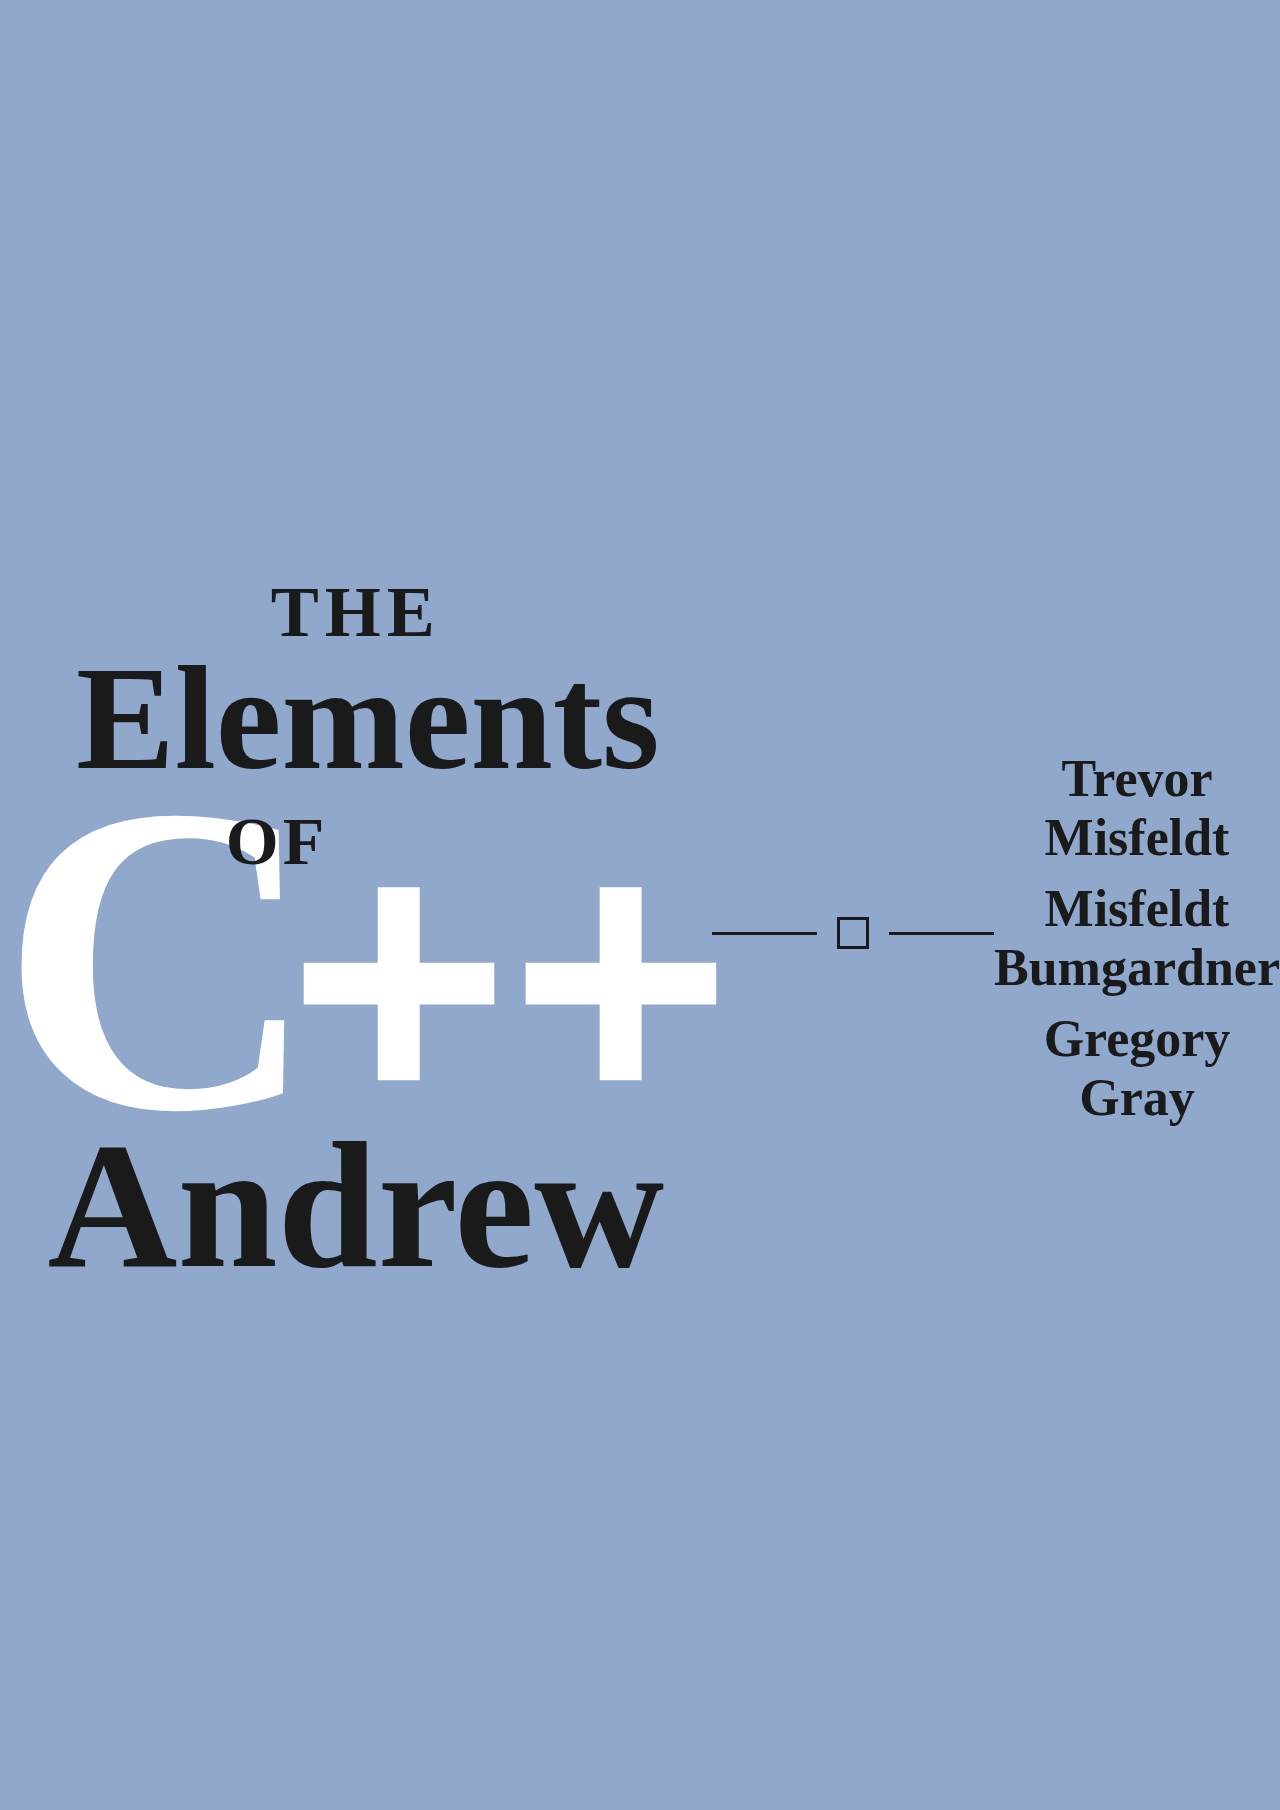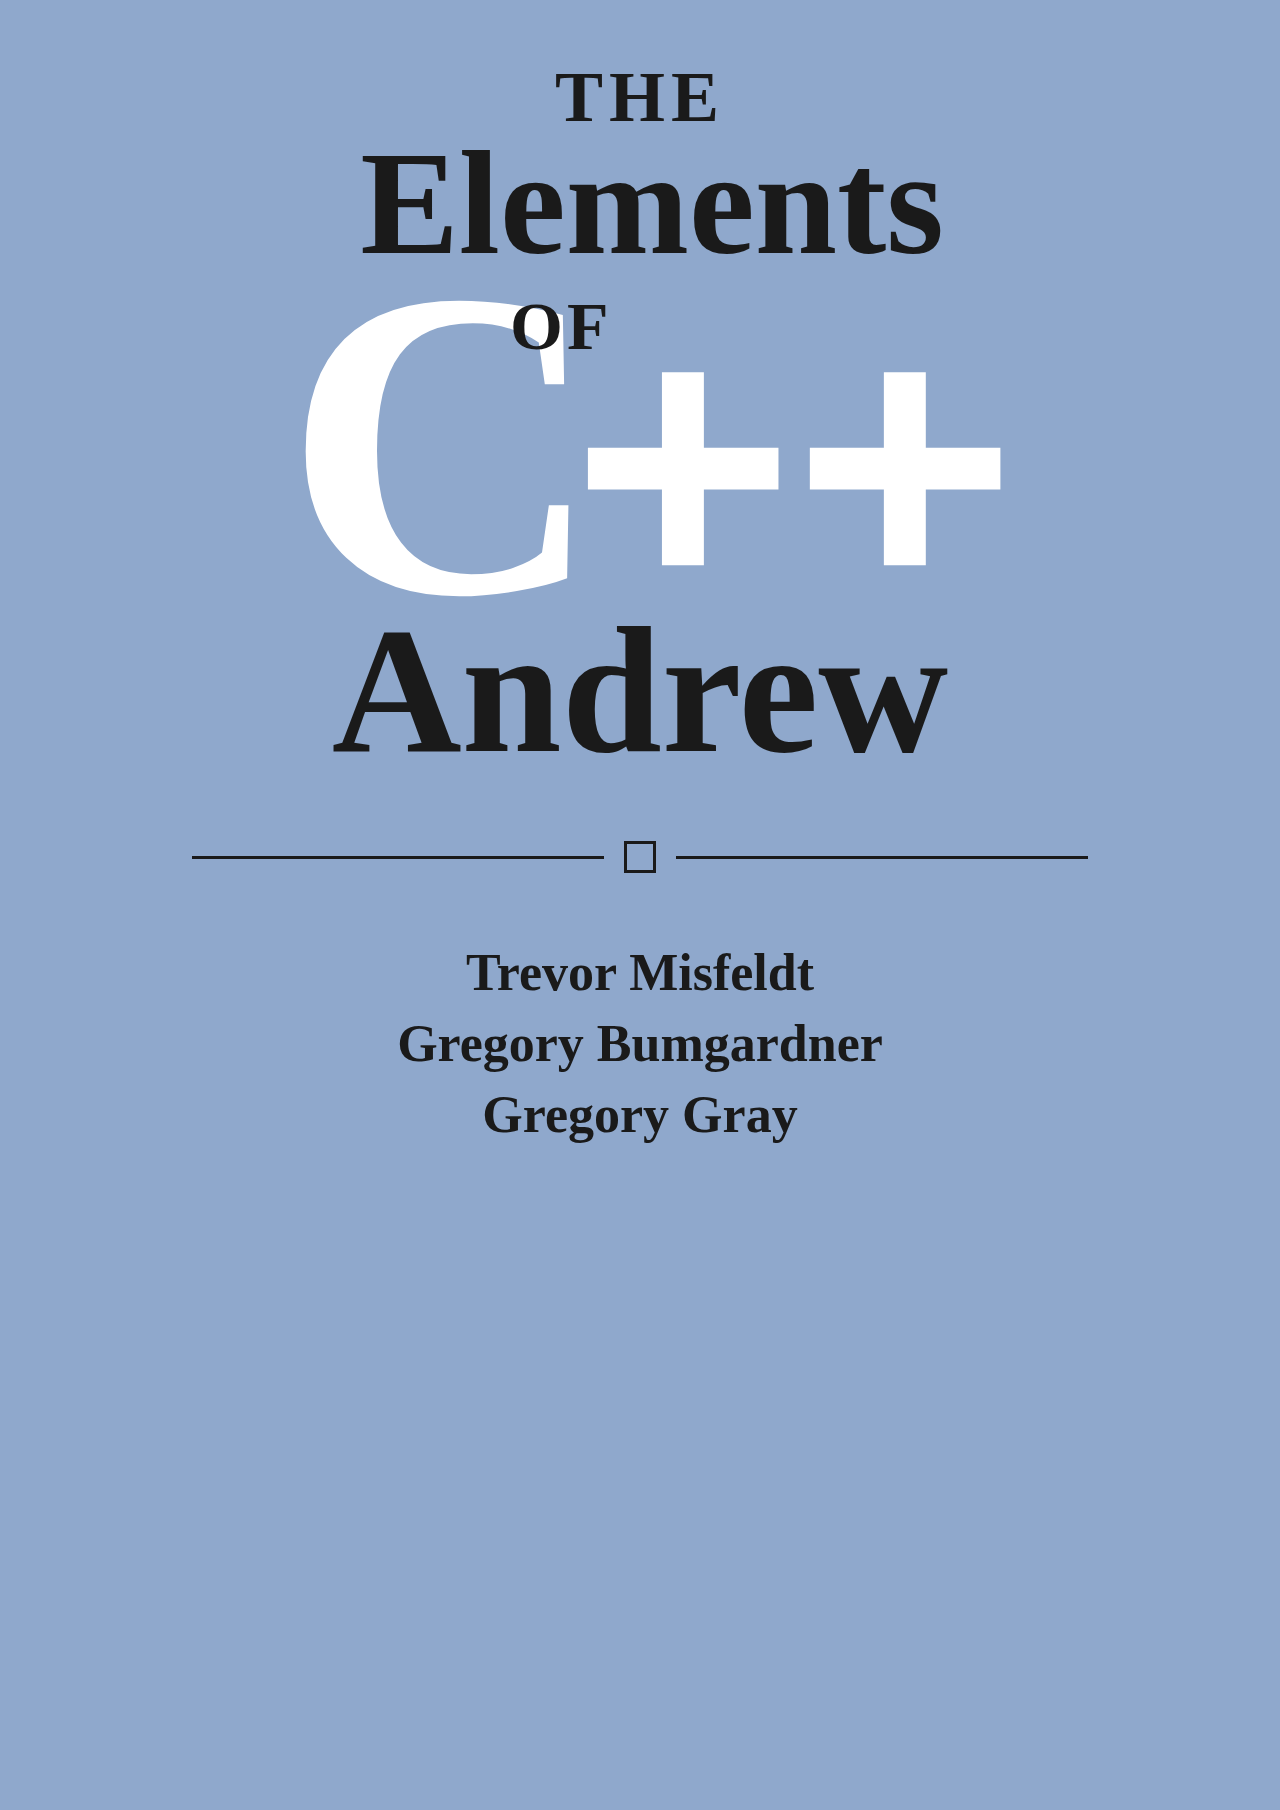--- a/index.html
+++ b/index.html
@@ -16,21 +16,21 @@
       justify-content: center;
       align-items: flex-start;
       overflow: hidden;
     }
 
     .book-cover {
       width: 1280px;
       height: 1810px;
       background-color: #8fa8cc;
       display: flex;
-      flex-direction: column;
+      flex-direction: row;
       align-items: center;
       justify-content: flex-start;
       padding-top: 56px;
     }
 
     .title-block {
       display: flex;
       flex-direction: column;
       align-items: center;
       width: 100%;
@@ -190,17 +190,17 @@
   </div>
 
   <div class="divider-section">
     <div class="divider-line"></div>
     <div class="divider-diamond"></div>
     <div class="divider-line"></div>
   </div>
 
   <div class="authors-block">
     <div class="author-name">Trevor Misfeldt</div>
-    <div class="author-name">Gregory Bumgardner</div>
+    <div class="author-name">Misfeldt Bumgardner</div>
     <div class="author-name">Gregory Gray</div>
   </div>
 
 </div>
 
 </body></html>

